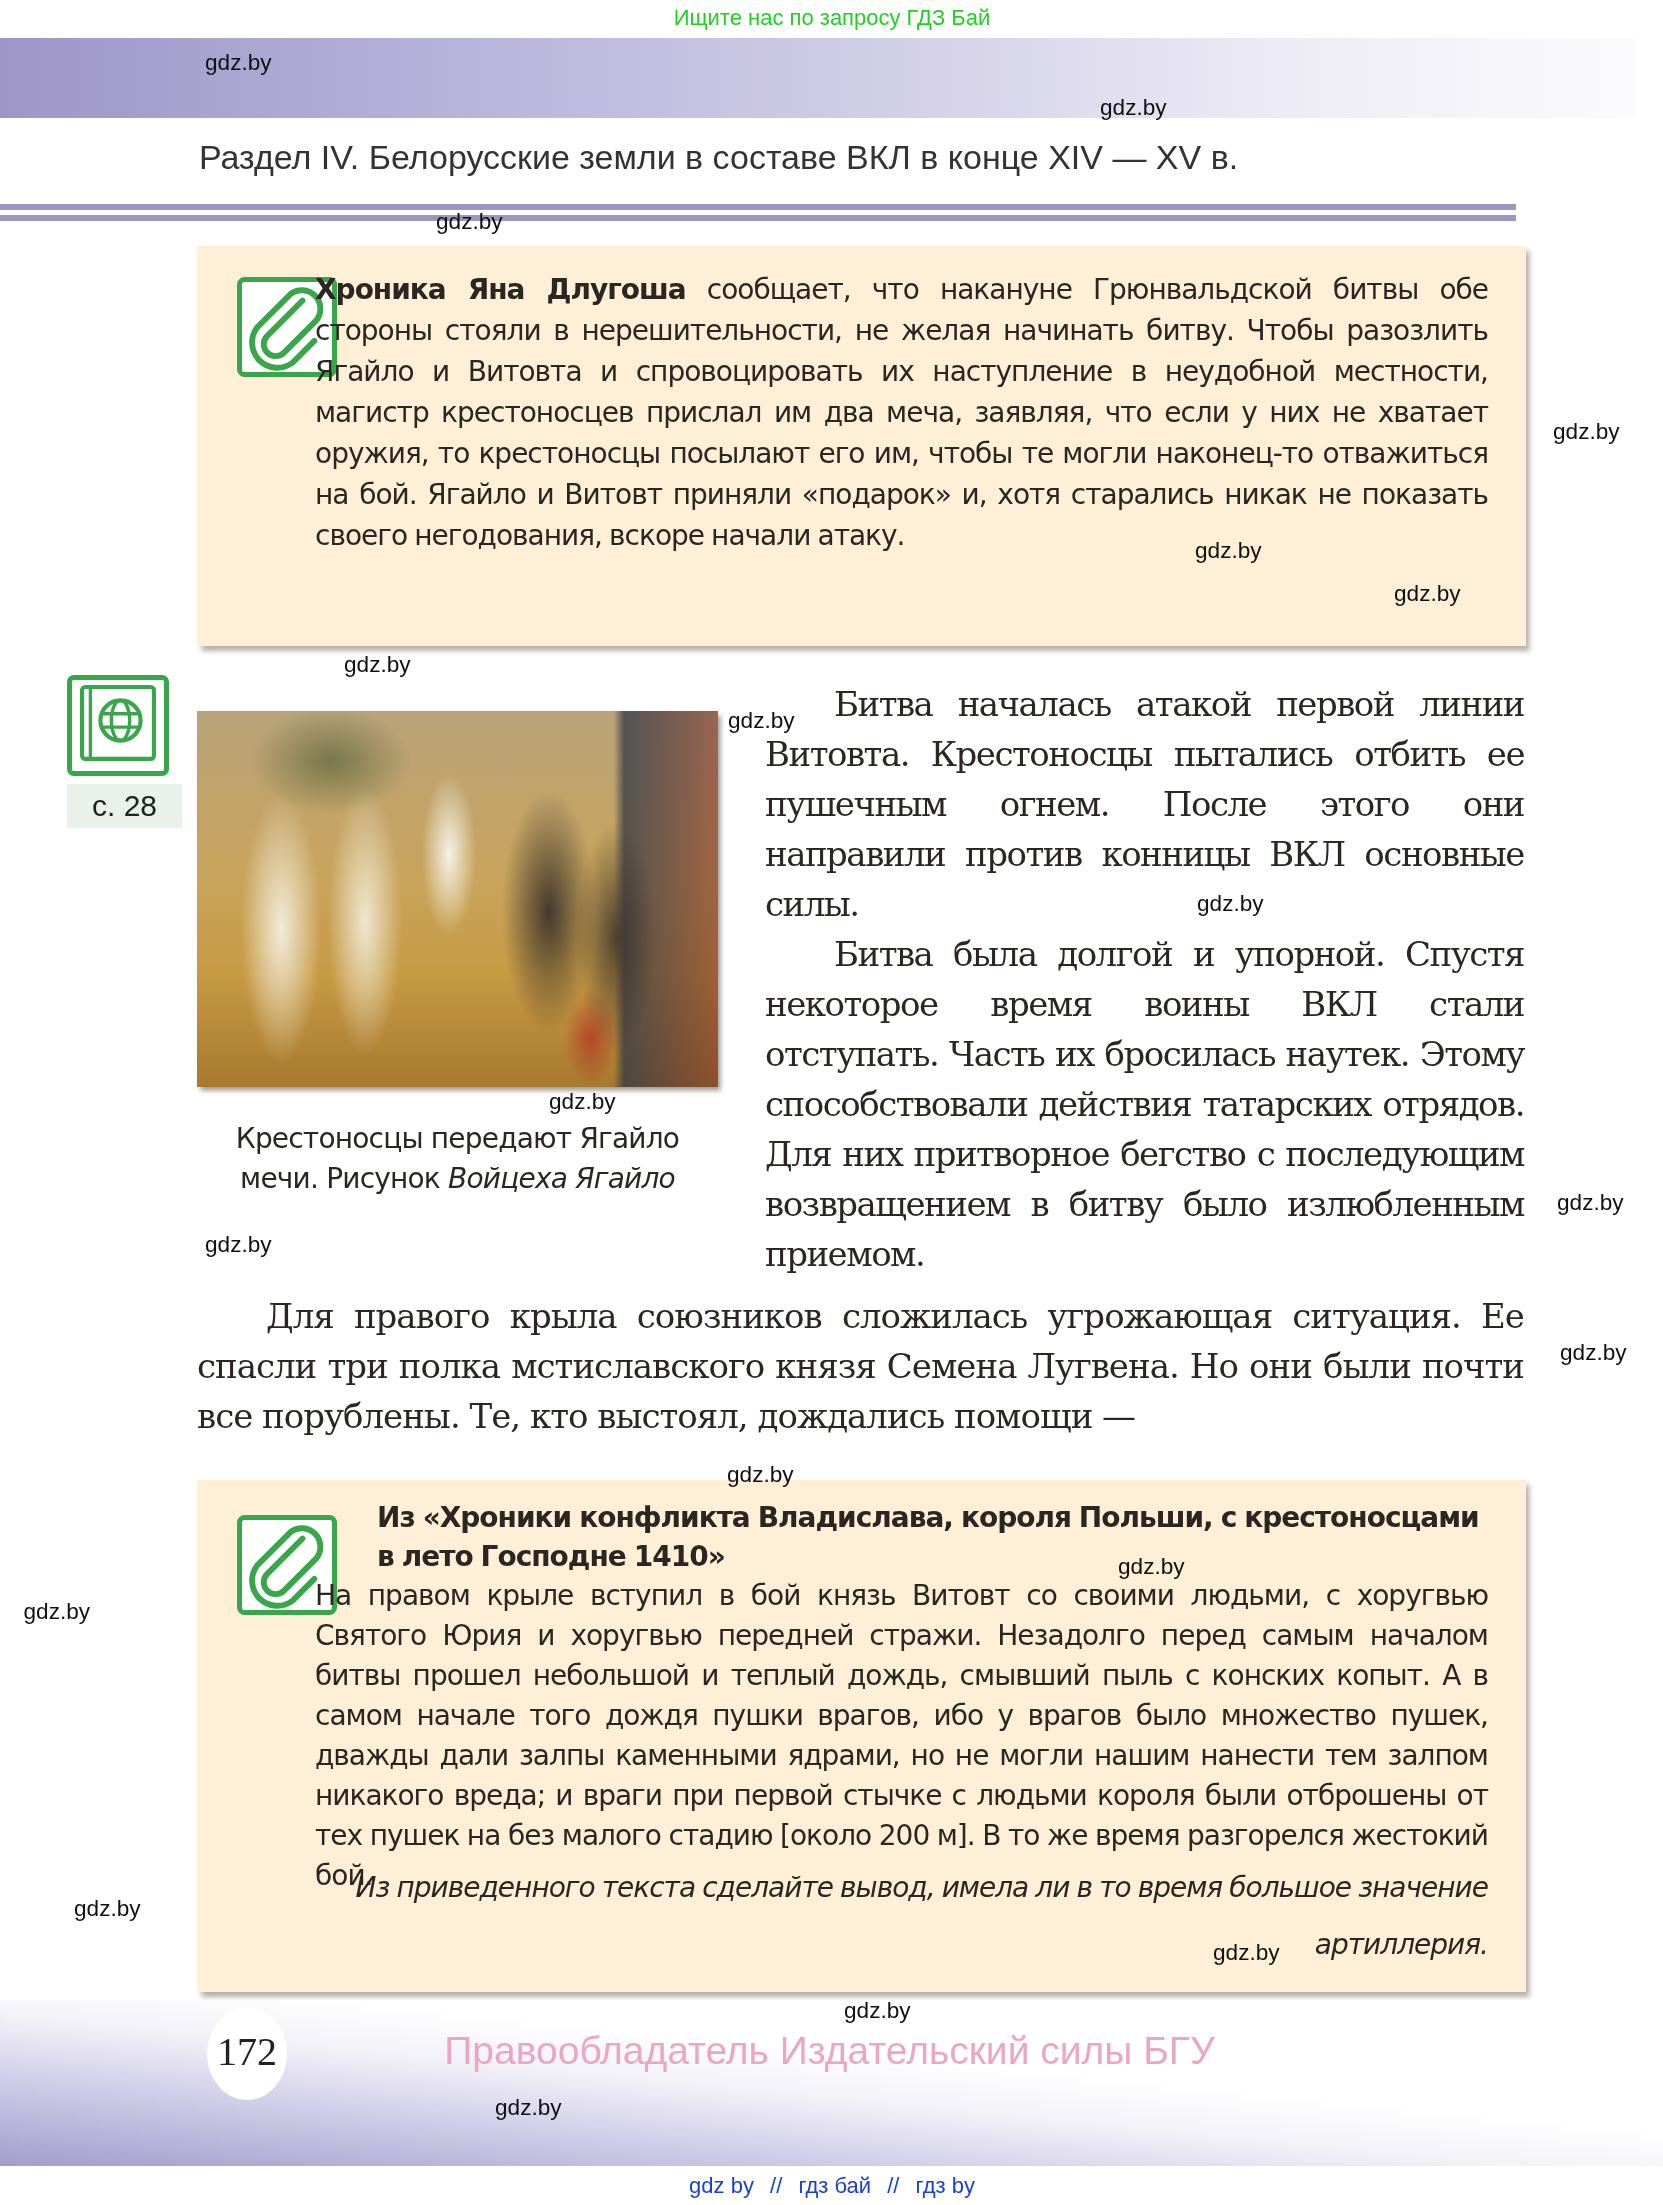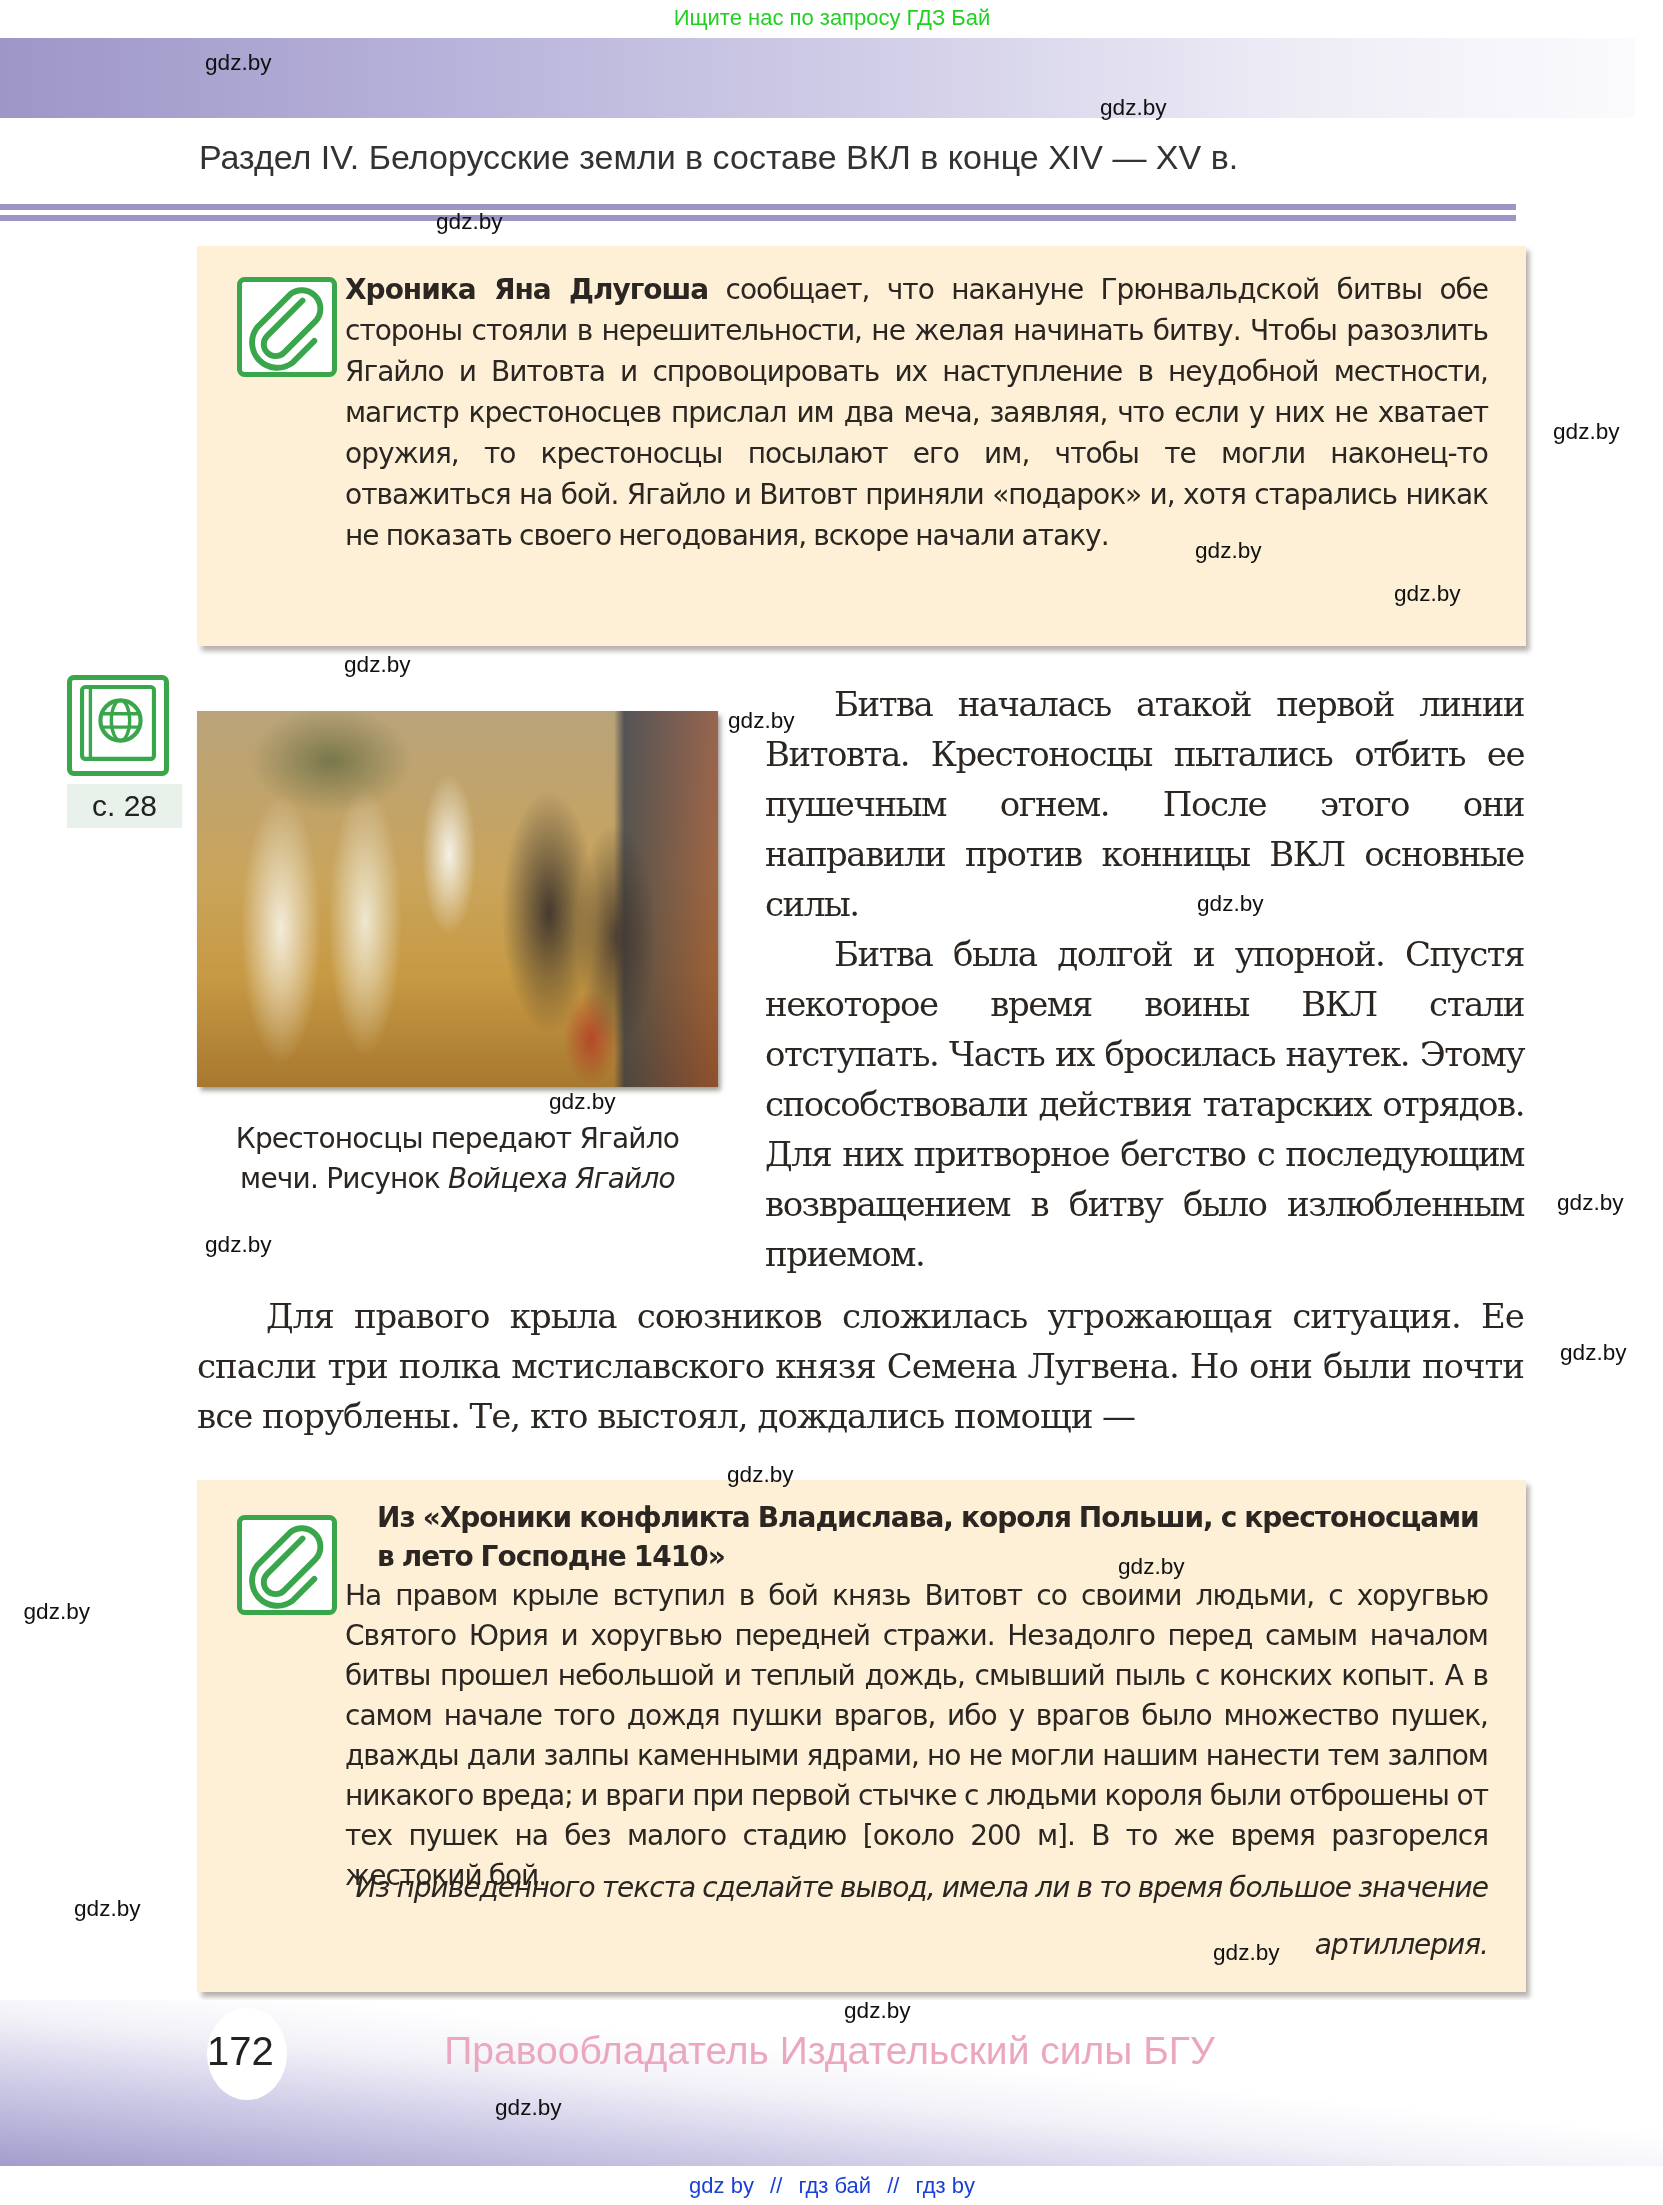--- a/index.html
+++ b/index.html
@@ -40,21 +40,21 @@
   .clip-icon {
     position: absolute; left: 40px; width: 100px; height: 100px;
     background: #fff; border: 5px solid #3aa64c; border-radius: 7.5px; box-sizing: border-box;
   }
   .callout-text {
     position: absolute; left: 46px; right: 38px;
     font-family: "DejaVu Sans", sans-serif; font-size: 28px; line-height: 41px;
     color: #2b2622; text-align: justify; letter-spacing: -1px; word-spacing: -0.8px;
   }
   .callout-text .lead { font-weight: bold; }
-  .indent-first { display: block; margin-left: 102px; }
+  .indent-first { display: block; margin-left: 72px; }
   .q { font-style: italic; color: #2b2622; }
 
   
   .globe-icon {
     position: absolute; left: 67px; top: 675px; width: 102px; height: 101px;
     border: 5px solid #3aa64c; border-radius: 6.7px; box-sizing: border-box; background: #fff;
   }
   .page-ref {
     position: absolute; left: 67px; top: 784px; width: 115px; height: 44px;
     background: #e8f1ea; text-align: center; font-family: "Liberation Sans", sans-serif;
@@ -97,22 +97,22 @@
     text-align: justify; color: #2b2622; letter-spacing: -1px;
   }
 
   
   .bottom-band {
     position: absolute; left: 0; top: 2000px; width: 1664px; height: 166px;
     background: linear-gradient(to top right, #a39dcc 0%, #cdcae6 25%, #f2f1f8 45%, #ffffff 60%);
   }
   .page-num {
     position: absolute; left: 207px; top: 2008px; width: 80px; height: 92px;
-    border-radius: 50%; background: #fff; text-align: left;
-    font-family: Liberation Sans, sans-serif; font-size: 40px; line-height: 87px; color: #222;
+    border-radius: 50%; background: #fff; text-align: center;
+    font-family: Liberation Serif, serif; font-size: 40px; line-height: 87px; color: #222;
   }
   .rights {
     position: absolute; left: 402px; top: 2029px; width: 855px; text-align: center;
     font-family: "Liberation Sans", sans-serif; font-size: 39px; color: #eba7bf; white-space: nowrap;
   }
   .footer-links {
     position: absolute; left: 0; width: 1664px; top: 2172px; text-align: center;
     font-family: "Liberation Sans", sans-serif; font-size: 22px; color: #1a3fd6; line-height: 27px;
   }
   .footer-links span { margin: 0 5px; }

